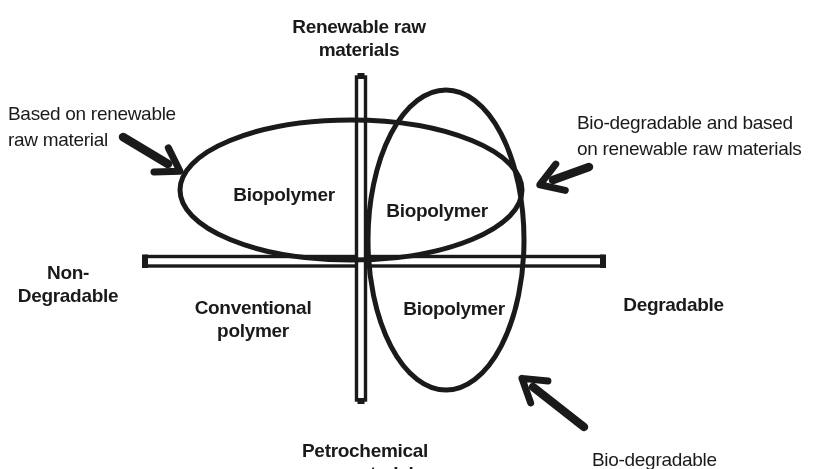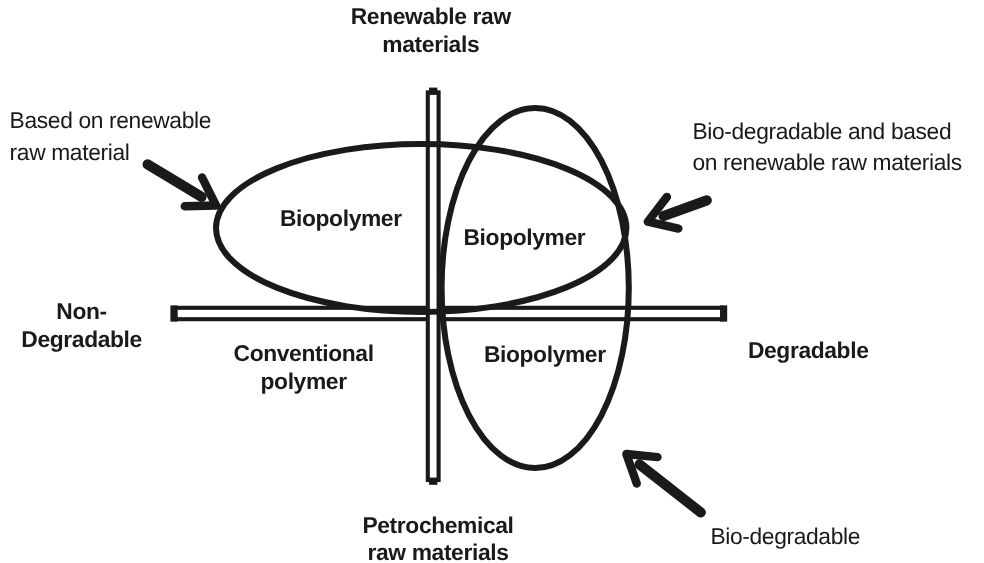--- a/index.html
+++ b/index.html
@@ -9,20 +9,21 @@
     background:#ffffff;
     font-family:"Liberation Sans", sans-serif;
     color:#1a1a1a;
     overflow:hidden;
   }
   .stage svg{position:absolute;left:0;top:0;}
   .lbl{
     position:absolute;
     white-space:pre-line;
     color:#1a1a1a;
+    margin-top:12px;
   }
   .bold{
     font-weight:700;
     font-size:19px;
     line-height:23px;
     letter-spacing:-0.3px;
   }
   .reg{
     font-weight:400;
     font-size:19px;

